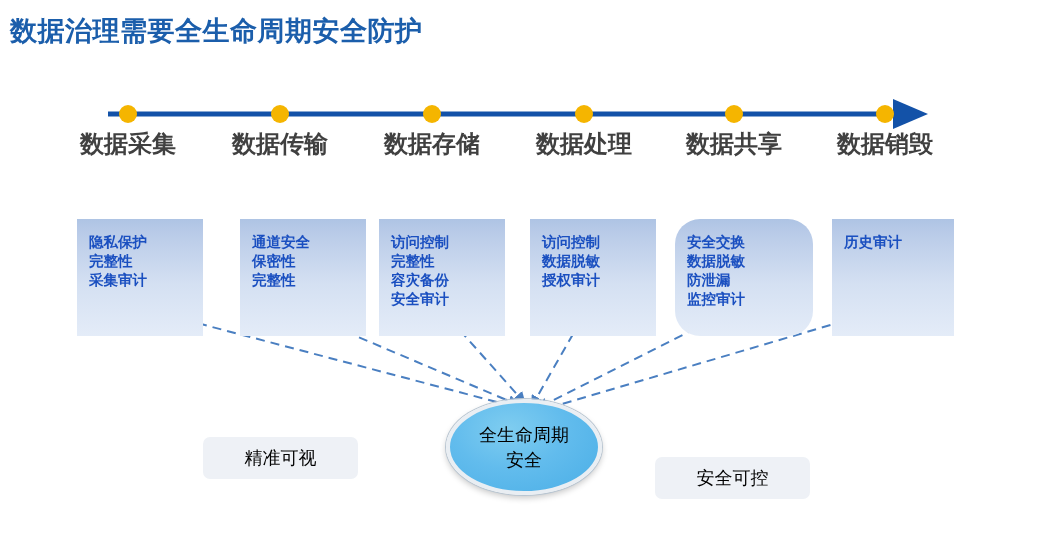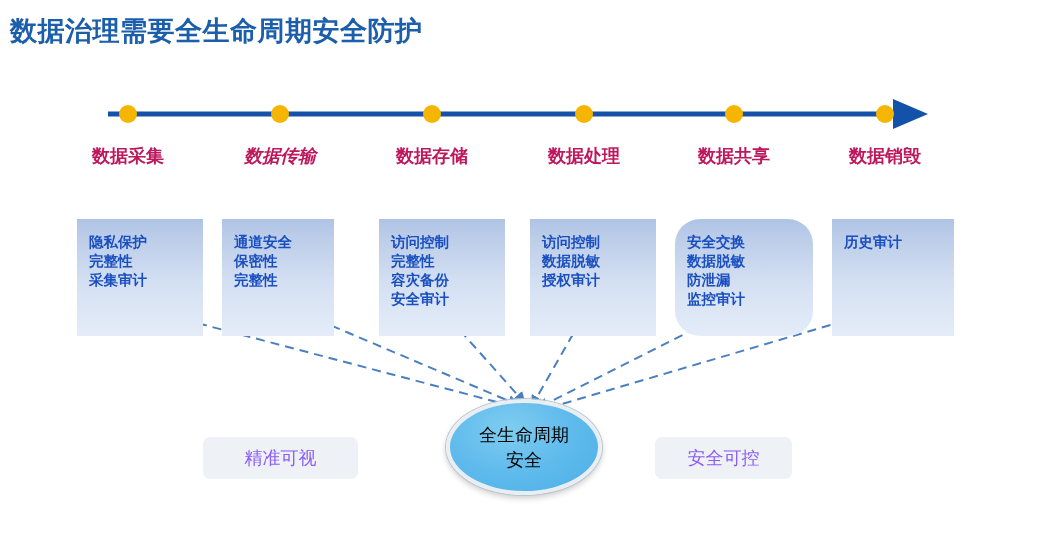--- a/index.html
+++ b/index.html
@@ -47,26 +47,25 @@
     pointer-events: none;
   }
 
   
   .stage-label {
     position: absolute;
     top: 130px;
     height: 28px;
     line-height: 28px;
     text-align: center;
-    font-size: 18px;
+    font-size: 24px;
     font-weight: bold;
-    color: #be185d;
+    color: #404040;
     white-space: nowrap;
     font-family: "DejaVu Serif", "Liberation Serif", serif;
-    margin-top: 12px;
   }
 
   
   .detail-box {
     position: absolute;
     top: 191px;
     height: 117px;
     background: linear-gradient(to bottom, #aec4e4 0%, #b9cbe8 12%, #d4e0f2 55%, #e4ecf8 100%);
     box-sizing: border-box;
     padding: 14px 0 0 12px;
@@ -110,21 +109,21 @@
   .pill {
     position: absolute;
     top: 437px;
     height: 42px;
     border-radius: 7px;
     background: #eef1f6;
     display: flex;
     align-items: center;
     justify-content: center;
     font-size: 18px;
-    color: #8b5cf6;
+    color: #000000;
     white-space: nowrap;
     font-family: "DejaVu Sans", "Liberation Sans", sans-serif;
   }
 </style>
 </head>
 <body>
 
 <div id="slide">
 
   <div id="title">数据治理需要全生命周期安全防护</div>
@@ -153,33 +152,33 @@
       <path d="M140,308 L512,406" marker-end="url(#smallarrow)"></path>
       <path d="M290,308 L516,404" marker-end="url(#smallarrow)"></path>
       <path d="M440,308 L523,401" marker-end="url(#smallarrow)"></path>
       <path d="M588,308 L533,404" marker-end="url(#smallarrow)"></path>
       <path d="M736,308 L540,407" marker-end="url(#smallarrow)"></path>
       <path d="M888,308 L545,409" marker-end="url(#smallarrow)"></path>
     </g>
   </svg>
 
   <div class="stage-label" style="left:68px;  width:120px;">数据采集</div>
-  <div class="stage-label" style="left:220px; width:120px;font-style:italic;">数据传输</div>
+  <div class="stage-label" style="left:220px; width:120px;">数据传输</div>
   <div class="stage-label" style="left:372px; width:120px;">数据存储</div>
   <div class="stage-label" style="left:524px; width:120px;">数据处理</div>
   <div class="stage-label" style="left:825px; width:120px;">数据销毁</div>
   <div class="stage-label" style="left:674px; width:120px;">数据共享</div>
 
   <div class="detail-box" style="left:77px;  width:126px;">
     <div class="line">隐私保护</div>
     <div class="line">完整性</div>
     <div class="line">采集审计</div>
   </div>
 
-  <div class="detail-box" style="left:222px; width:112px;">
+  <div class="detail-box" style="left:240px; width:126px;">
     <div class="line">通道安全</div>
     <div class="line">保密性</div>
     <div class="line">完整性</div>
   </div>
 
   <div class="detail-box" style="left:379px; width:126px;">
     <div class="line">访问控制</div>
     <div class="line">完整性</div>
     <div class="line">容灾备份</div>
     <div class="line">安全审计</div>
@@ -203,17 +202,17 @@
   </div>
 
   <div id="core-ellipse">
     <div class="etext">全生命周期</div>
     <div class="etext">安全</div>
   </div>
 
   <div class="pill" style="left:203px; width:155px;">
     <span>精准可视</span>
   </div>
-  <div class="pill" style="left:655px; width:137px;">
+  <div class="pill" style="left:655px; width:155px;margin-top:20px;">
     <span>安全可控</span>
   </div>
 
 </div>
 
 </body></html>

